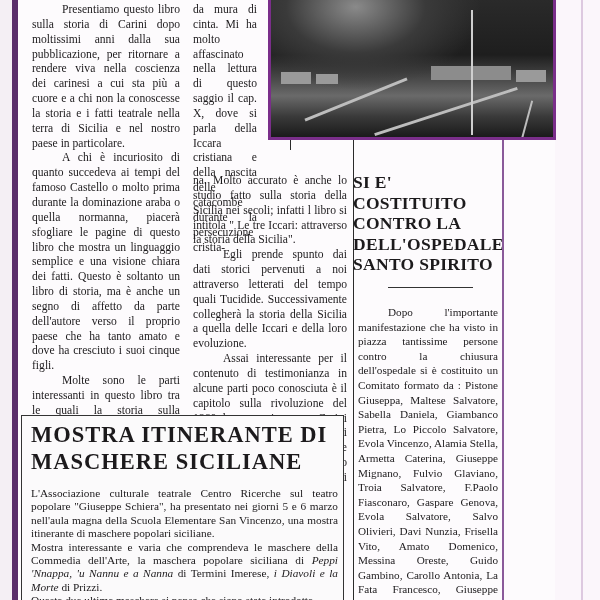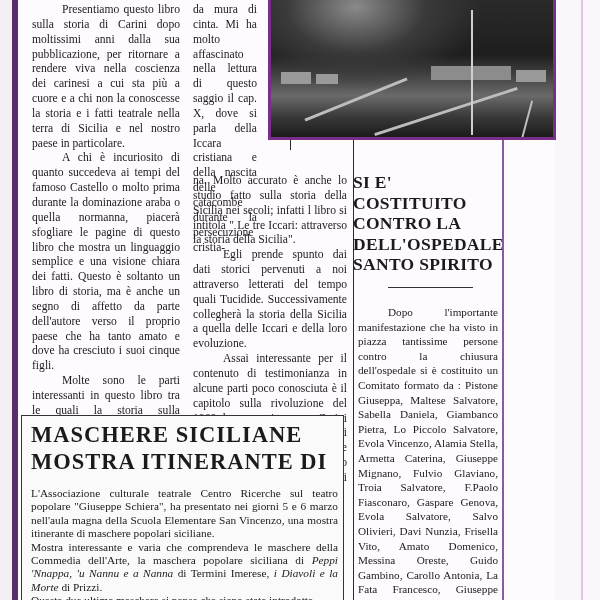--- a/index.html
+++ b/index.html
@@ -91,20 +91,20 @@
 <div class="headline-rule"></div>
 <div class="purple-v"></div>
 
 <div class="col-text" id="col3">
   <p>Dopo l'importante manifestazione che ha visto in piazza tantissime persone contro la chiusura dell'ospedale si è costituito un Comitato formato da : Pistone Giuseppa, Maltese Salvatore, Sabella Daniela, Giambanco Pietra, Lo Piccolo Salvatore, Evola Vincenzo, Alamia Stella, Armetta Caterina, Giuseppe Mignano, Fulvio Glaviano, Troia Salvatore, F.Paolo Fiasconaro, Gaspare Genova, Evola Salvatore, Salvo Olivieri, Davi Nunzia, Frisella Vito, Amato Domenico, Messina Oreste, Guido Gambino, Carollo Antonia, La Fata Francesco, Giuseppe Musso, Ruffino Lorenzo, Mazzola Salvatore.</p>
 
 </div>
 
 <div class="mostra-box"></div>
 <div class="mostra-title">
+  <div>MOSTRA ITINERANTE DI</div>
   <div>MASCHERE SICILIANE</div>
-  <div>MOSTRA ITINERANTE DI</div>
 </div>
 <div class="col-text" id="mostra-text">
   <p>L'Associazione culturale teatrale Centro Ricerche sul teatro popolare "Giuseppe Schiera", ha presentato nei giorni 5 e 6 marzo nell'aula magna della Scuola Elementare San Vincenzo, una mostra itinerante di maschere popolari siciliane.</p>
   <p><span>Mostra interessante e varia che comprendeva le maschere della Commedia dell'Arte, la maschera popolare siciliana di </span><i>Peppi 'Nnappa, 'u Nannu e a Nanna</i><span> di Termini Imerese, </span><i>i Diavoli e la Morte</i><span> di Prizzi.</span></p>
   <p>Queste due ultime maschere si pensa che siano state introdotte</p>
 </div>
 
 </body></html>

